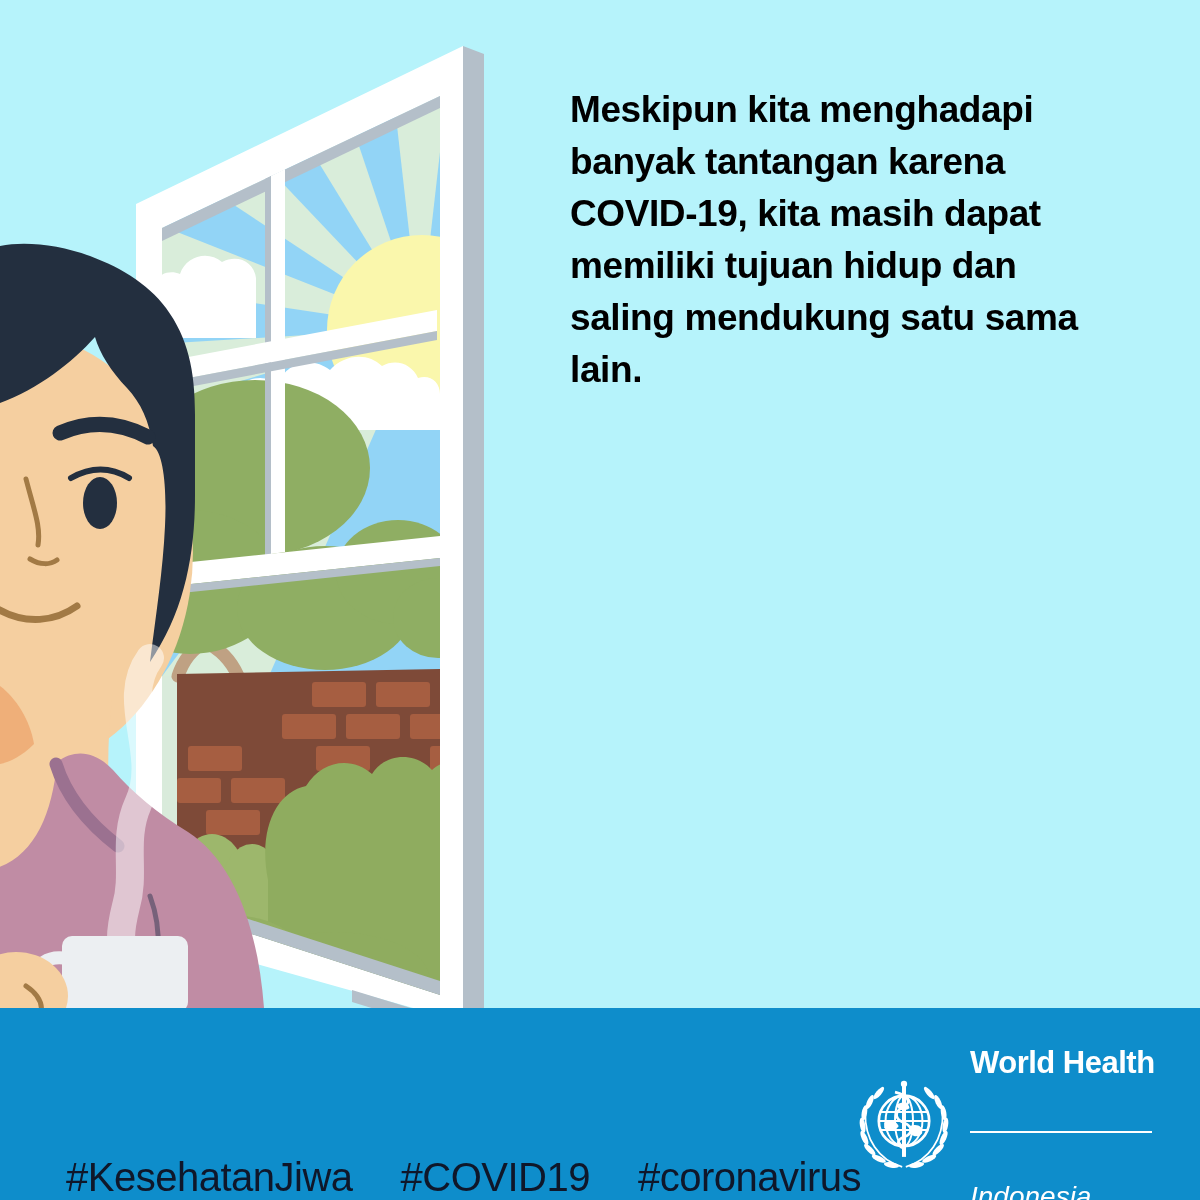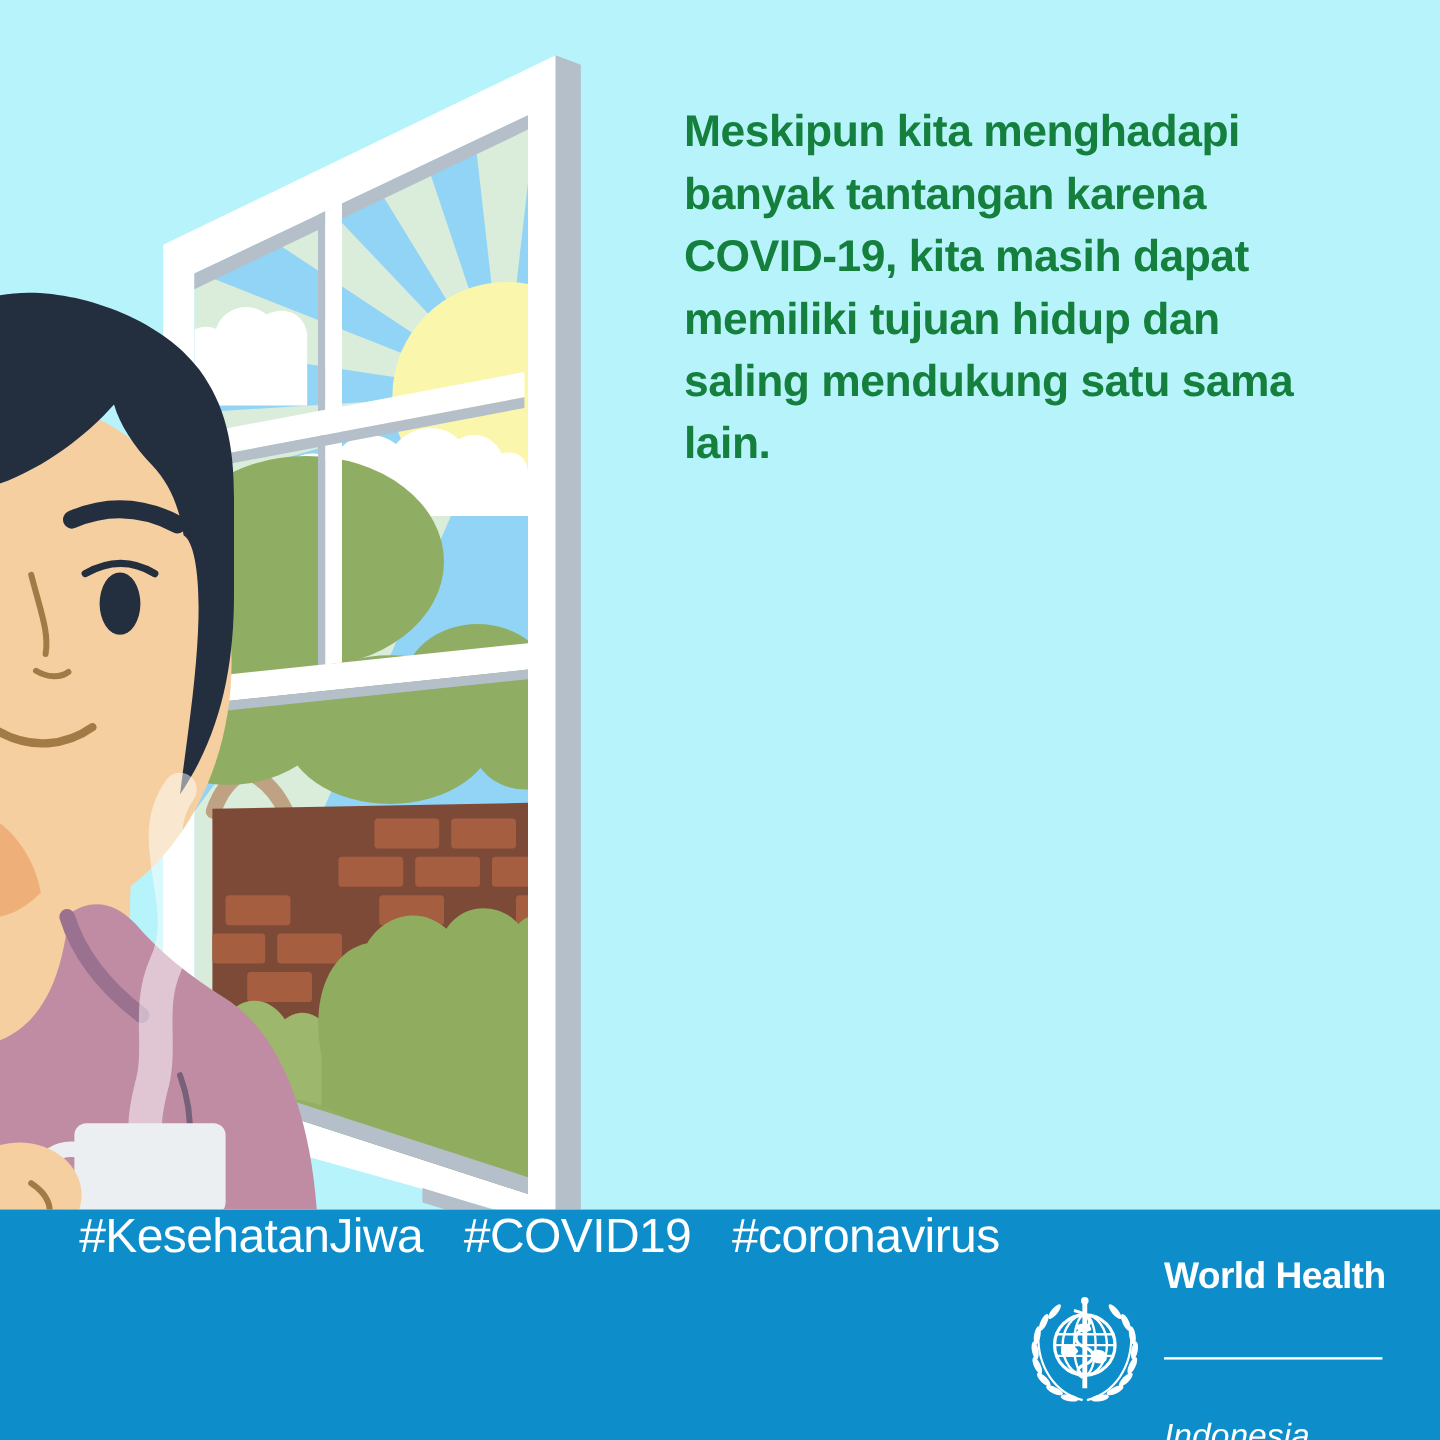--- a/index.html
+++ b/index.html
@@ -1,23 +1,23 @@
 <!DOCTYPE html>
 <html><head>
 <meta charset="utf-8">
 <style>
   html,body{margin:0;padding:0;background:#B6F3FB;}
   .poster{position:relative;width:1200px;height:1200px;overflow:hidden;background:#B6F3FB;
           font-family:"Liberation Sans",sans-serif;}
   .illustration{position:absolute;left:0;top:0;}
-  .copy{position:absolute;left:570px;top:84px;width:552px;color:#15803d;}
+  .copy{position:absolute;left:570px;top:84px;width:552px;color:#000000;}
   .copy p{margin:0 0 52px 0;font-size:37px;line-height:52px;font-weight:bold;letter-spacing:-0.4px;}
   .bar{position:absolute;left:0;top:1008px;width:1200px;height:192px;background:#0E8DCB;}
-  .hashtags{position:absolute;left:66px;top:0;height:100%;display:flex;align-items:flex-start;gap:34px;
-            color:#ffffff;font-size:40px;letter-spacing:-0.5px;}
+  .hashtags{position:absolute;left:66px;top:0;height:100%;display:flex;align-items:flex-end;gap:48px;
+            color:#0f172a;font-size:40px;letter-spacing:-0.5px;}
   .logo{position:absolute;left:850px;top:38px;display:flex;align-items:center;gap:12px;color:#FFFFFF;}
   .wordmark{display:flex;flex-direction:column;gap:42px;}
   .org-line{font-size:31px;line-height:34px;font-weight:bold;letter-spacing:-0.5px;}
   .logo-rule{height:2px;background:#FFFFFF;margin:9px 0 7px 0;width:182px;}
   .country{font-size:28px;line-height:30px;font-weight:normal;font-style:italic;}
 </style>
 </head>
 <body>
 
 <div class="poster">

